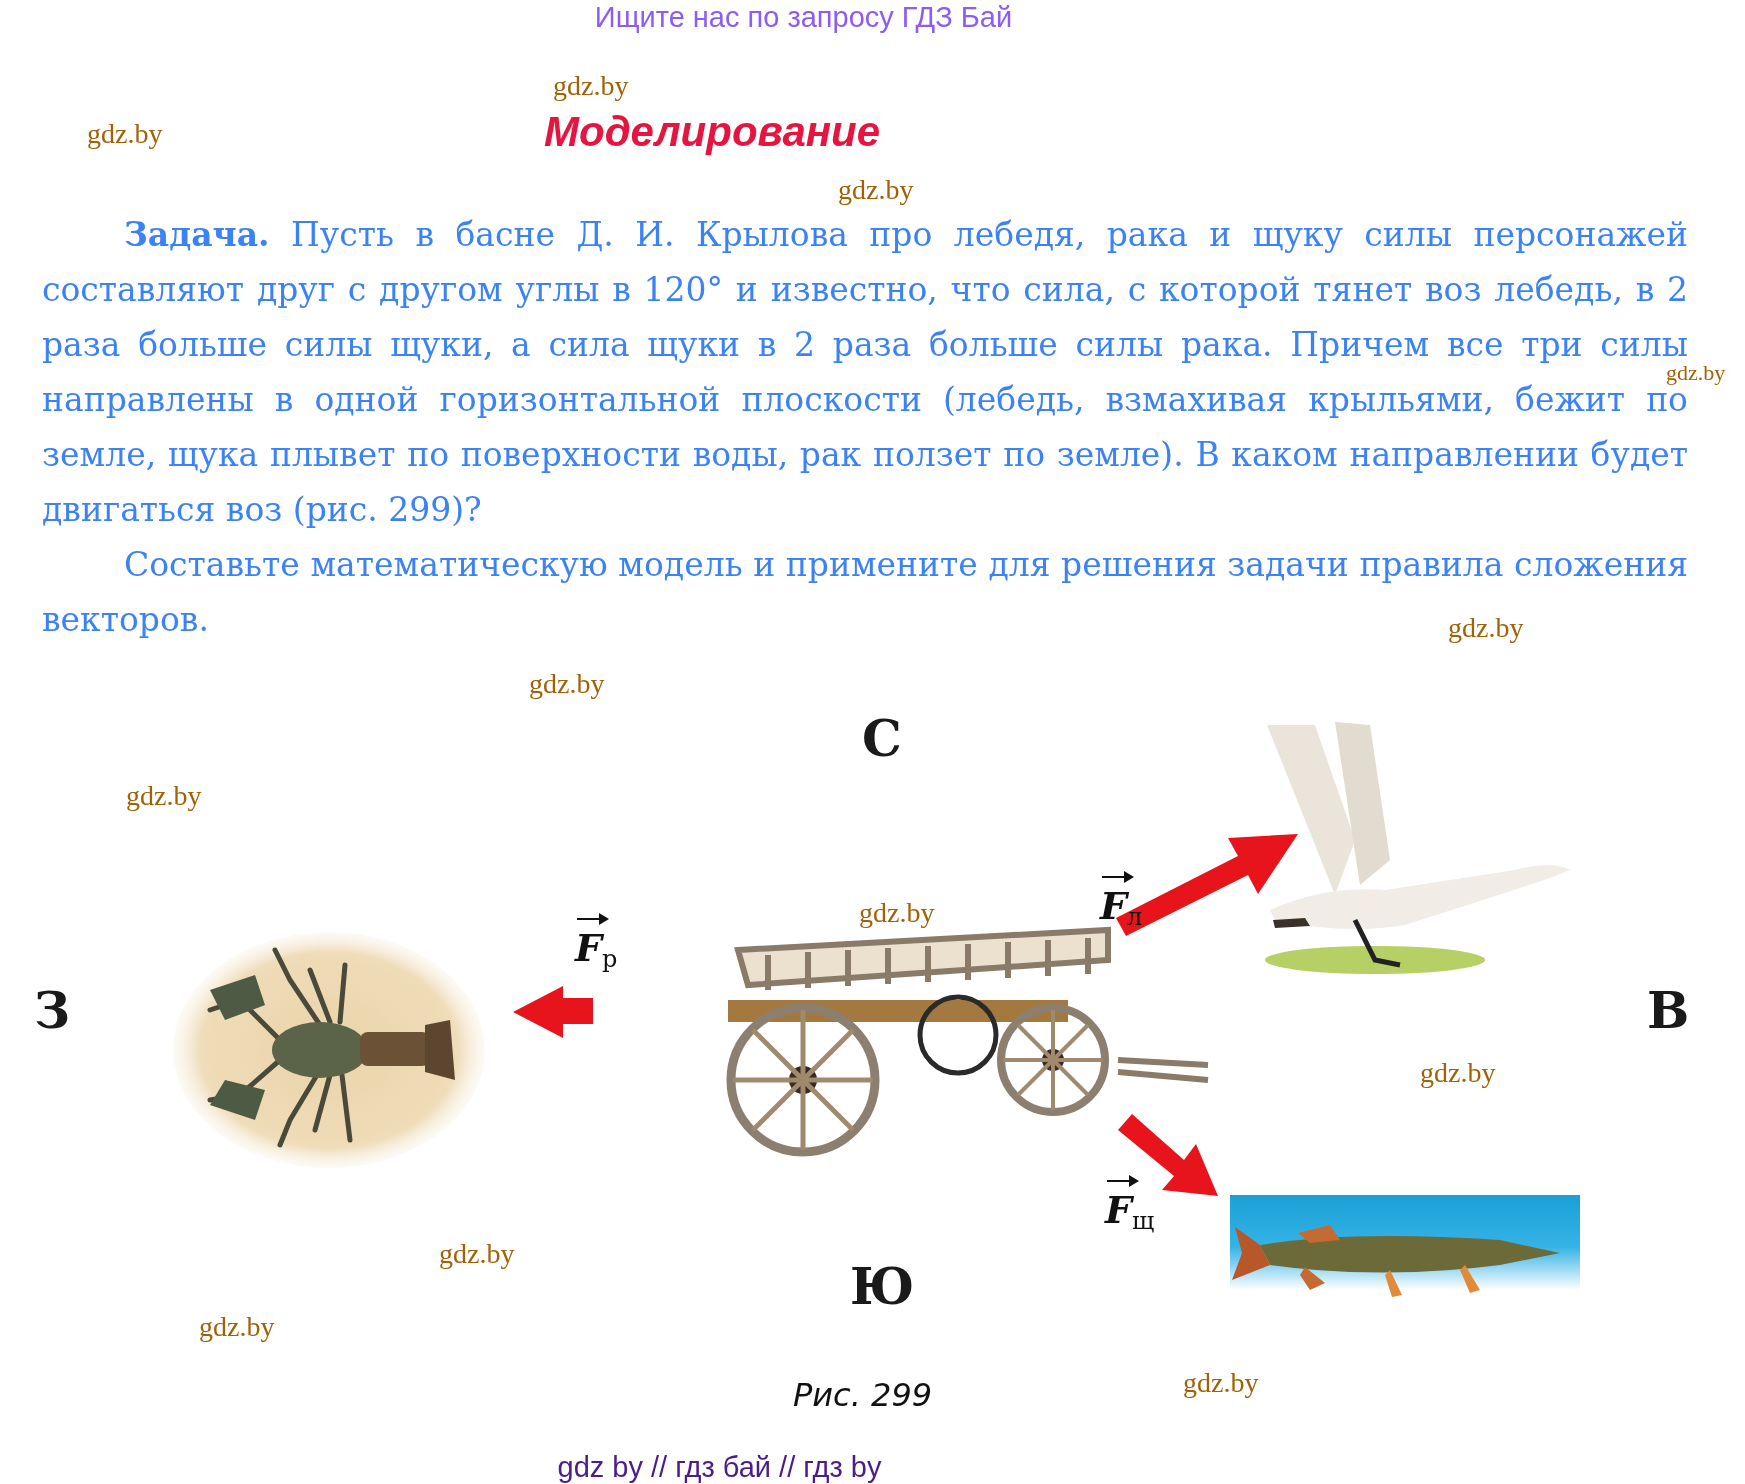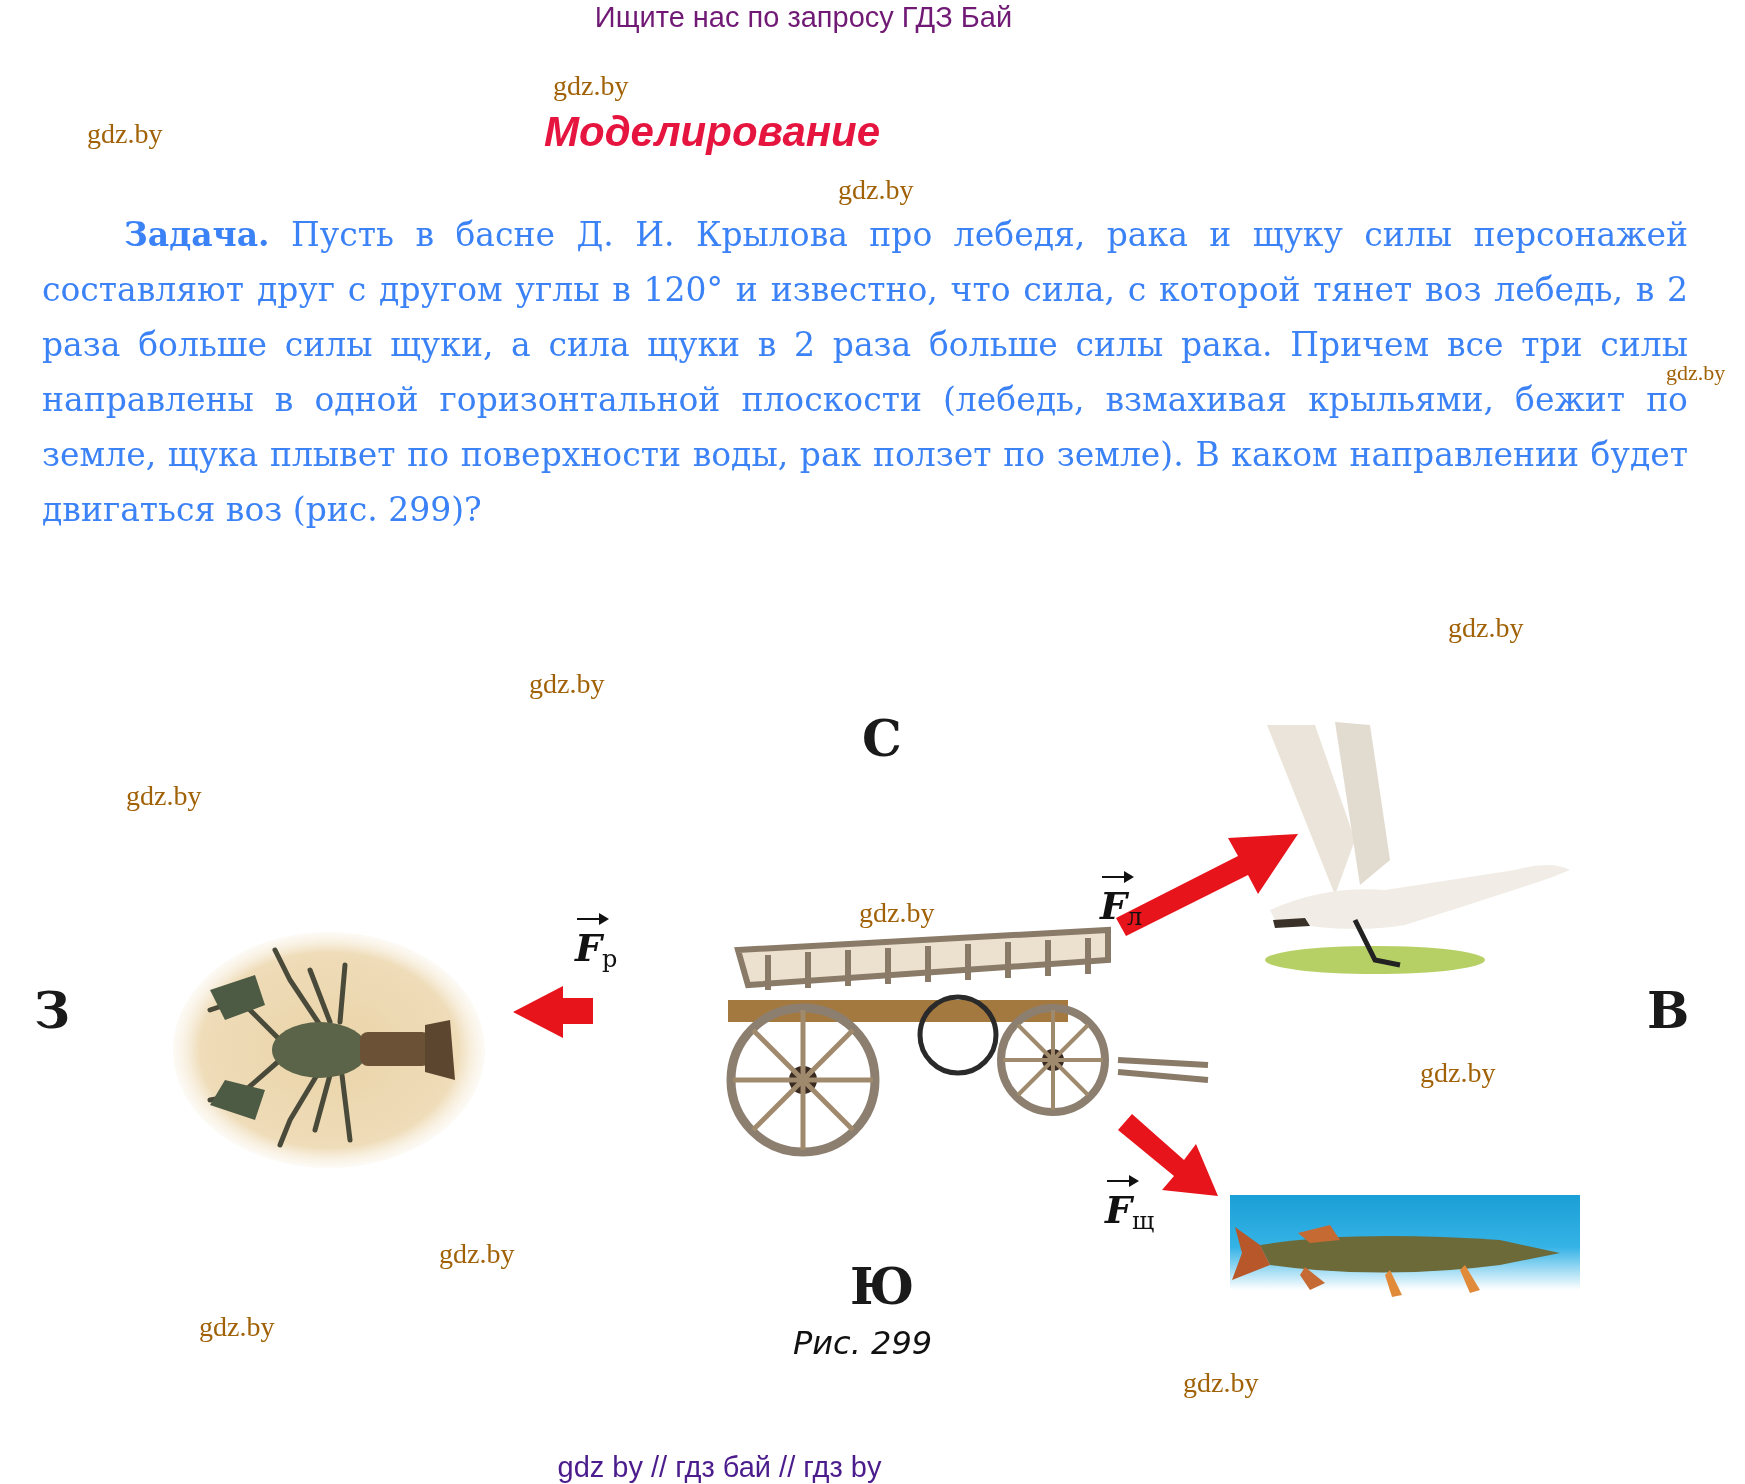--- a/index.html
+++ b/index.html
@@ -1,20 +1,20 @@
 <!DOCTYPE html>
 <html><head>
 <meta charset="utf-8">
 <style>
   html, body { margin:0; padding:0; background:#ffffff; }
   body { width:1745px; height:1484px; position:relative; overflow:hidden; }
   .abs { position:absolute; }
   .header-banner {
     left:0; width:1607px; top:0; text-align:center;
-    font-family:"Liberation Sans", sans-serif; font-size:29px; color:#701a75; line-height:34px;
+    font-family:"Liberation Sans", sans-serif; font-size:29px; color:#8b5cf6; line-height:34px;
   }
   .watermark {
     font-family:Liberation Serif, serif; font-size:28px; color:#a16207; line-height:32px; white-space:nowrap;
   }
   .section-title {
     left:516px; top:108px; font-family:Liberation Sans, sans-serif; font-weight:bold; font-style:italic;
     font-size:42px; color:#e5153f; letter-spacing:0px; white-space:nowrap;margin-left:28px;
   }
   .body-text {
     left:42px; width:1646px; top:207px;
@@ -33,21 +33,21 @@
   .force-label .vec { position:relative; display:inline-block; }
   .force-label .vec::before {
     content:""; position:absolute; left:2px; top:-10px; width:26px; height:2px; background:#111;
   }
   .force-label .vec::after {
     content:""; position:absolute; left:24px; top:-15px; width:0; height:0;
     border-left:10px solid #111; border-top:6px solid transparent; border-bottom:6px solid transparent;
   }
   .force-label .sub { font-weight:normal; font-style:normal; font-size:24px; vertical-align:-6px; }
   .caption {
-    left:793px; top:1324px; font-family:"DejaVu Sans", sans-serif; font-style:italic; font-size:32px; color:#111;
+    left:793px; top:1376px; font-family:"DejaVu Sans", sans-serif; font-style:italic; font-size:32px; color:#111;
     white-space:nowrap;
   }
   .footer {
     left:0; width:1439px; top:1450px; text-align:center;
     font-family:"Liberation Sans", sans-serif; font-size:29px; color:#4b1c8c; line-height:34px;
   }
 </style>
 </head>
 <body>
 
@@ -63,20 +63,21 @@
 <div class="abs watermark" style="left:859px;top:897px;">gdz.by</div>
 <div class="abs watermark" style="left:1420px;top:1057px;">gdz.by</div>
 <div class="abs watermark" style="left:439px;top:1238px;">gdz.by</div>
 <div class="abs watermark" style="left:199px;top:1311px;">gdz.by</div>
 <div class="abs watermark" style="left:1183px;top:1367px;">gdz.by</div>
 
 <div class="abs section-title">Моделирование</div>
 
 <div class="abs body-text">
   <p><span class="task-label">Задача.</span><span> Пусть в басне Д. И. Крылова про лебедя, рака и щуку силы персона­жей составляют друг с другом углы в 120° и известно, что сила, с которой тянет воз лебедь, в 2 раза больше силы щуки, а сила щуки в 2 раза больше силы рака. При­чем все три силы направлены в одной горизонтальной плоскости (лебедь, взмахивая крыльями, бежит по земле, щука плывет по поверхности воды, рак ползет по земле). В каком направлении будет двигаться воз (рис. 299)?</span></p>
+  <p>Составьте математическую модель и примените для решения задачи правила сложения векторов.</p>
 </div>
 
 <div class="abs" style="left:0;top:690px;width:1745px;height:680px;">
 
   <div class="abs compass" style="left:862px;top:24px;">С</div>
   <div class="abs compass" style="left:850px;top:572px;">Ю</div>
   <div class="abs compass" style="left:34px;top:296px;">З</div>
   <div class="abs compass" style="left:1647px;top:296px;">В</div>
 
   <svg class="abs" style="left:170px;top:240px;" width="318" height="240" viewBox="0 0 318 240">

